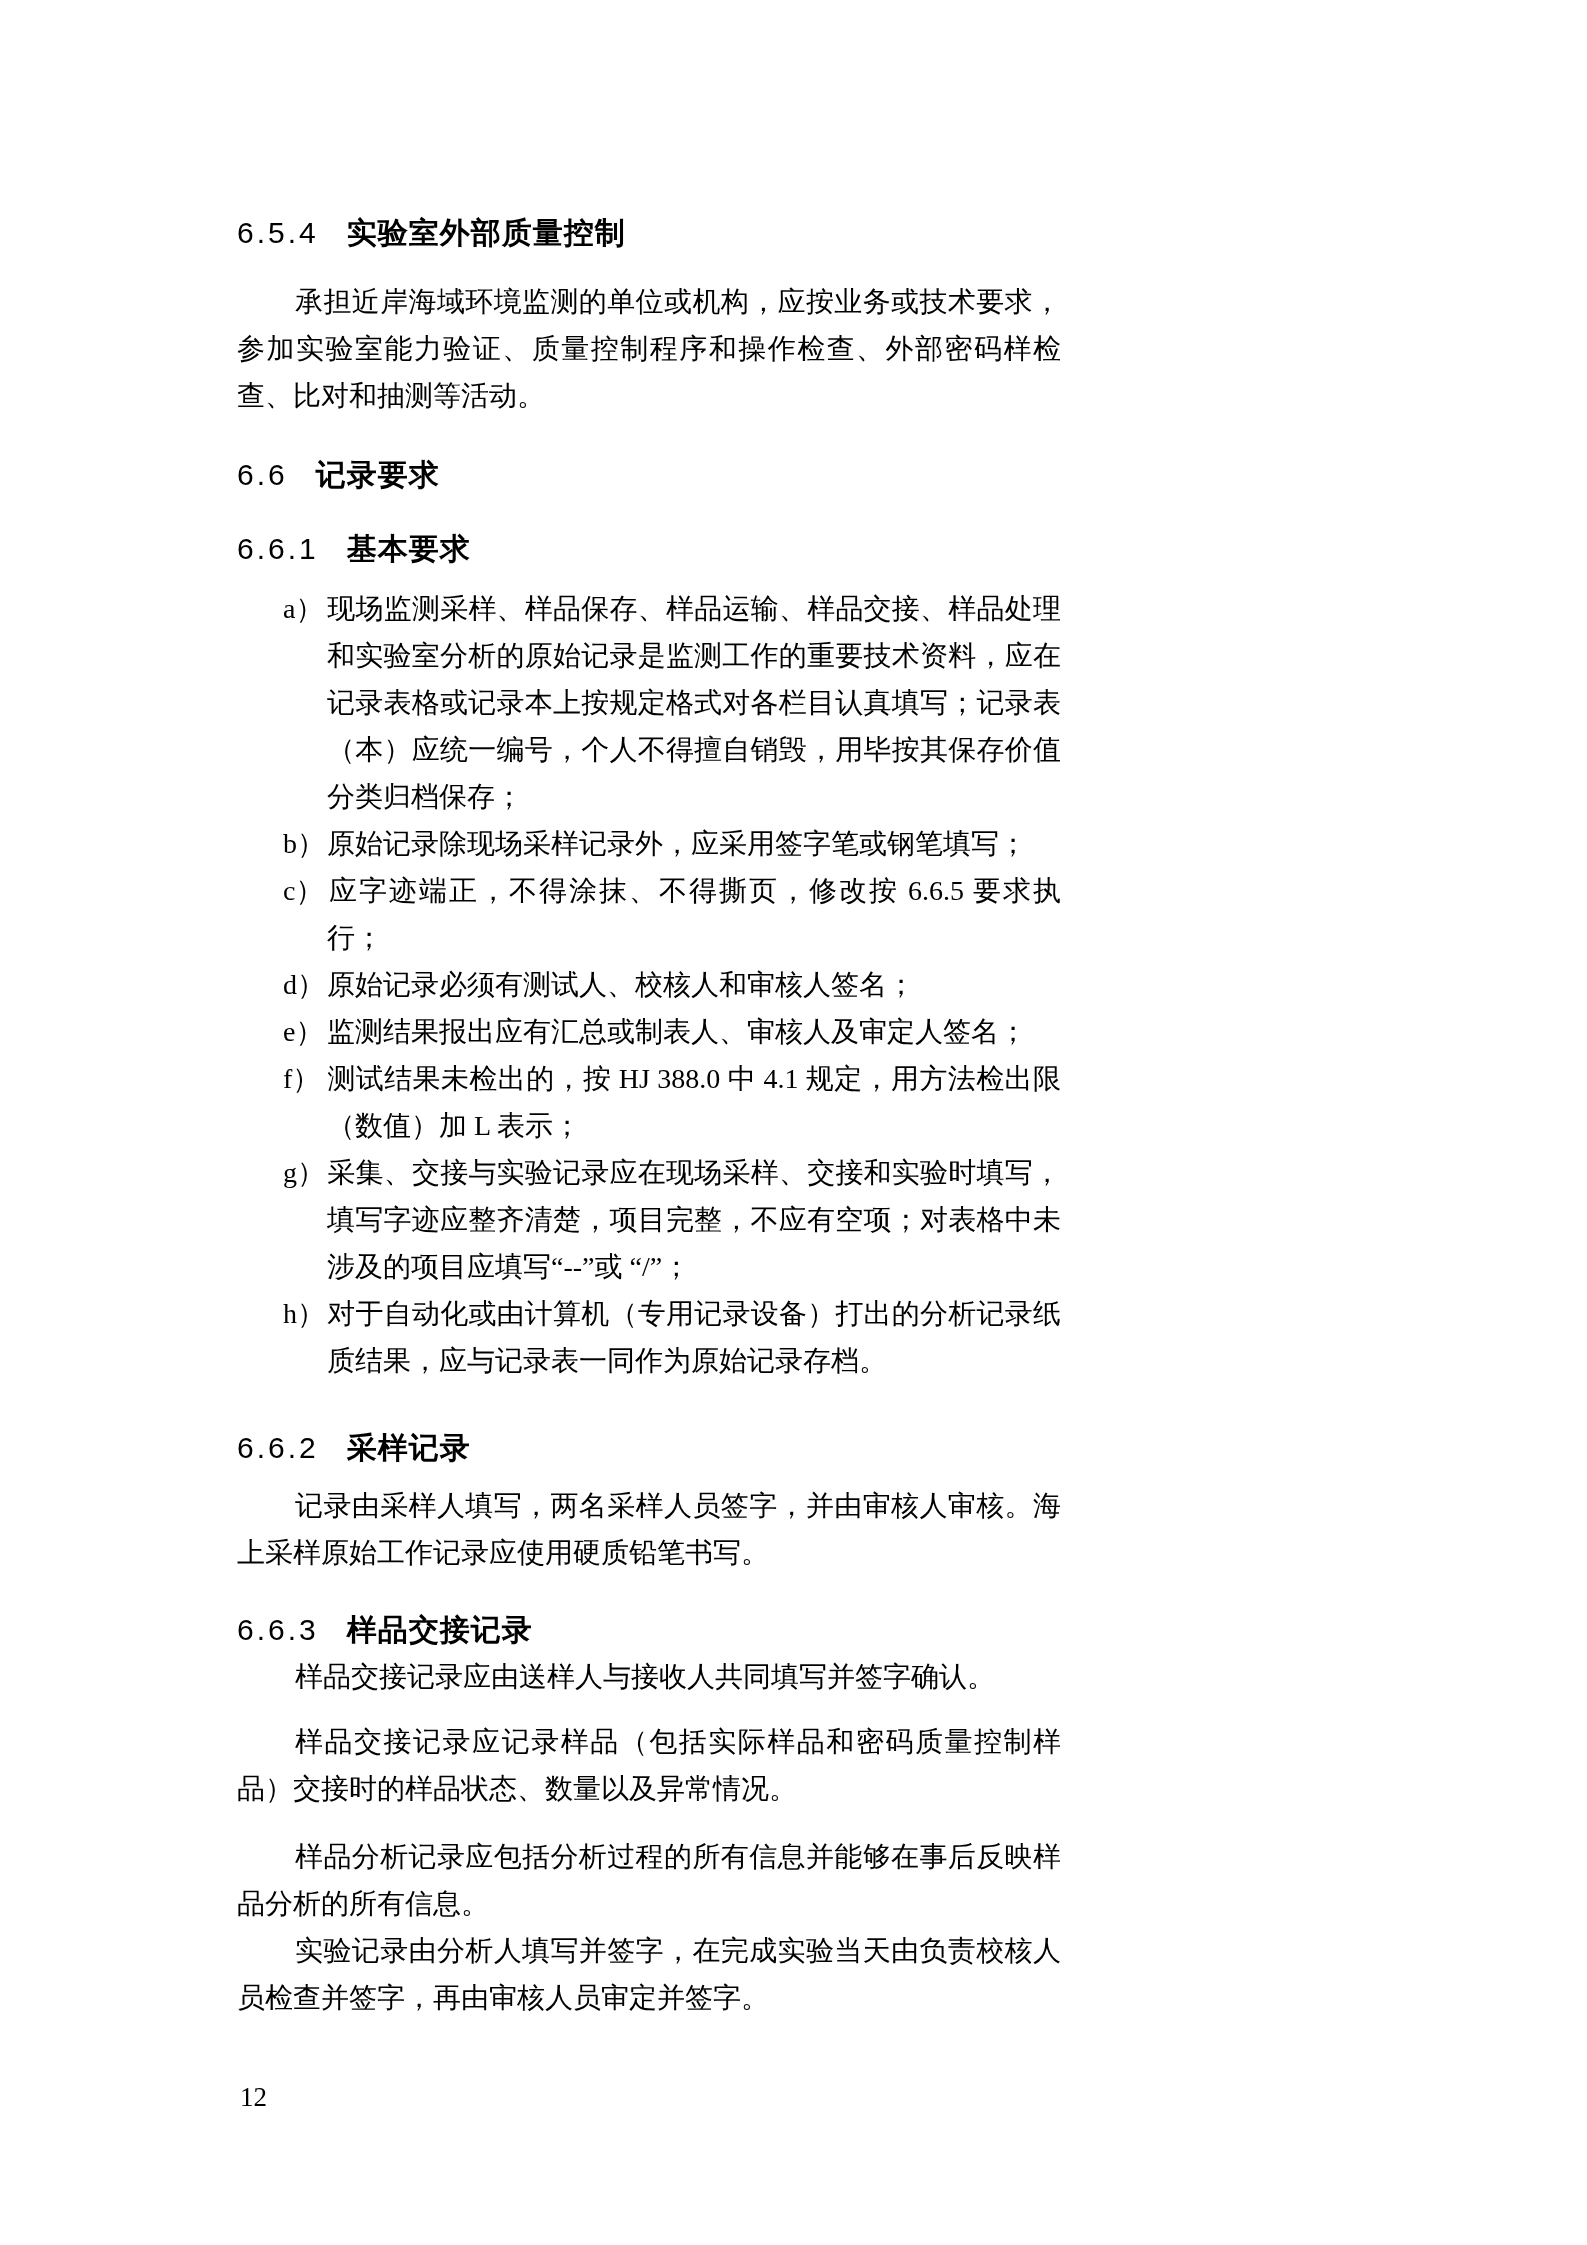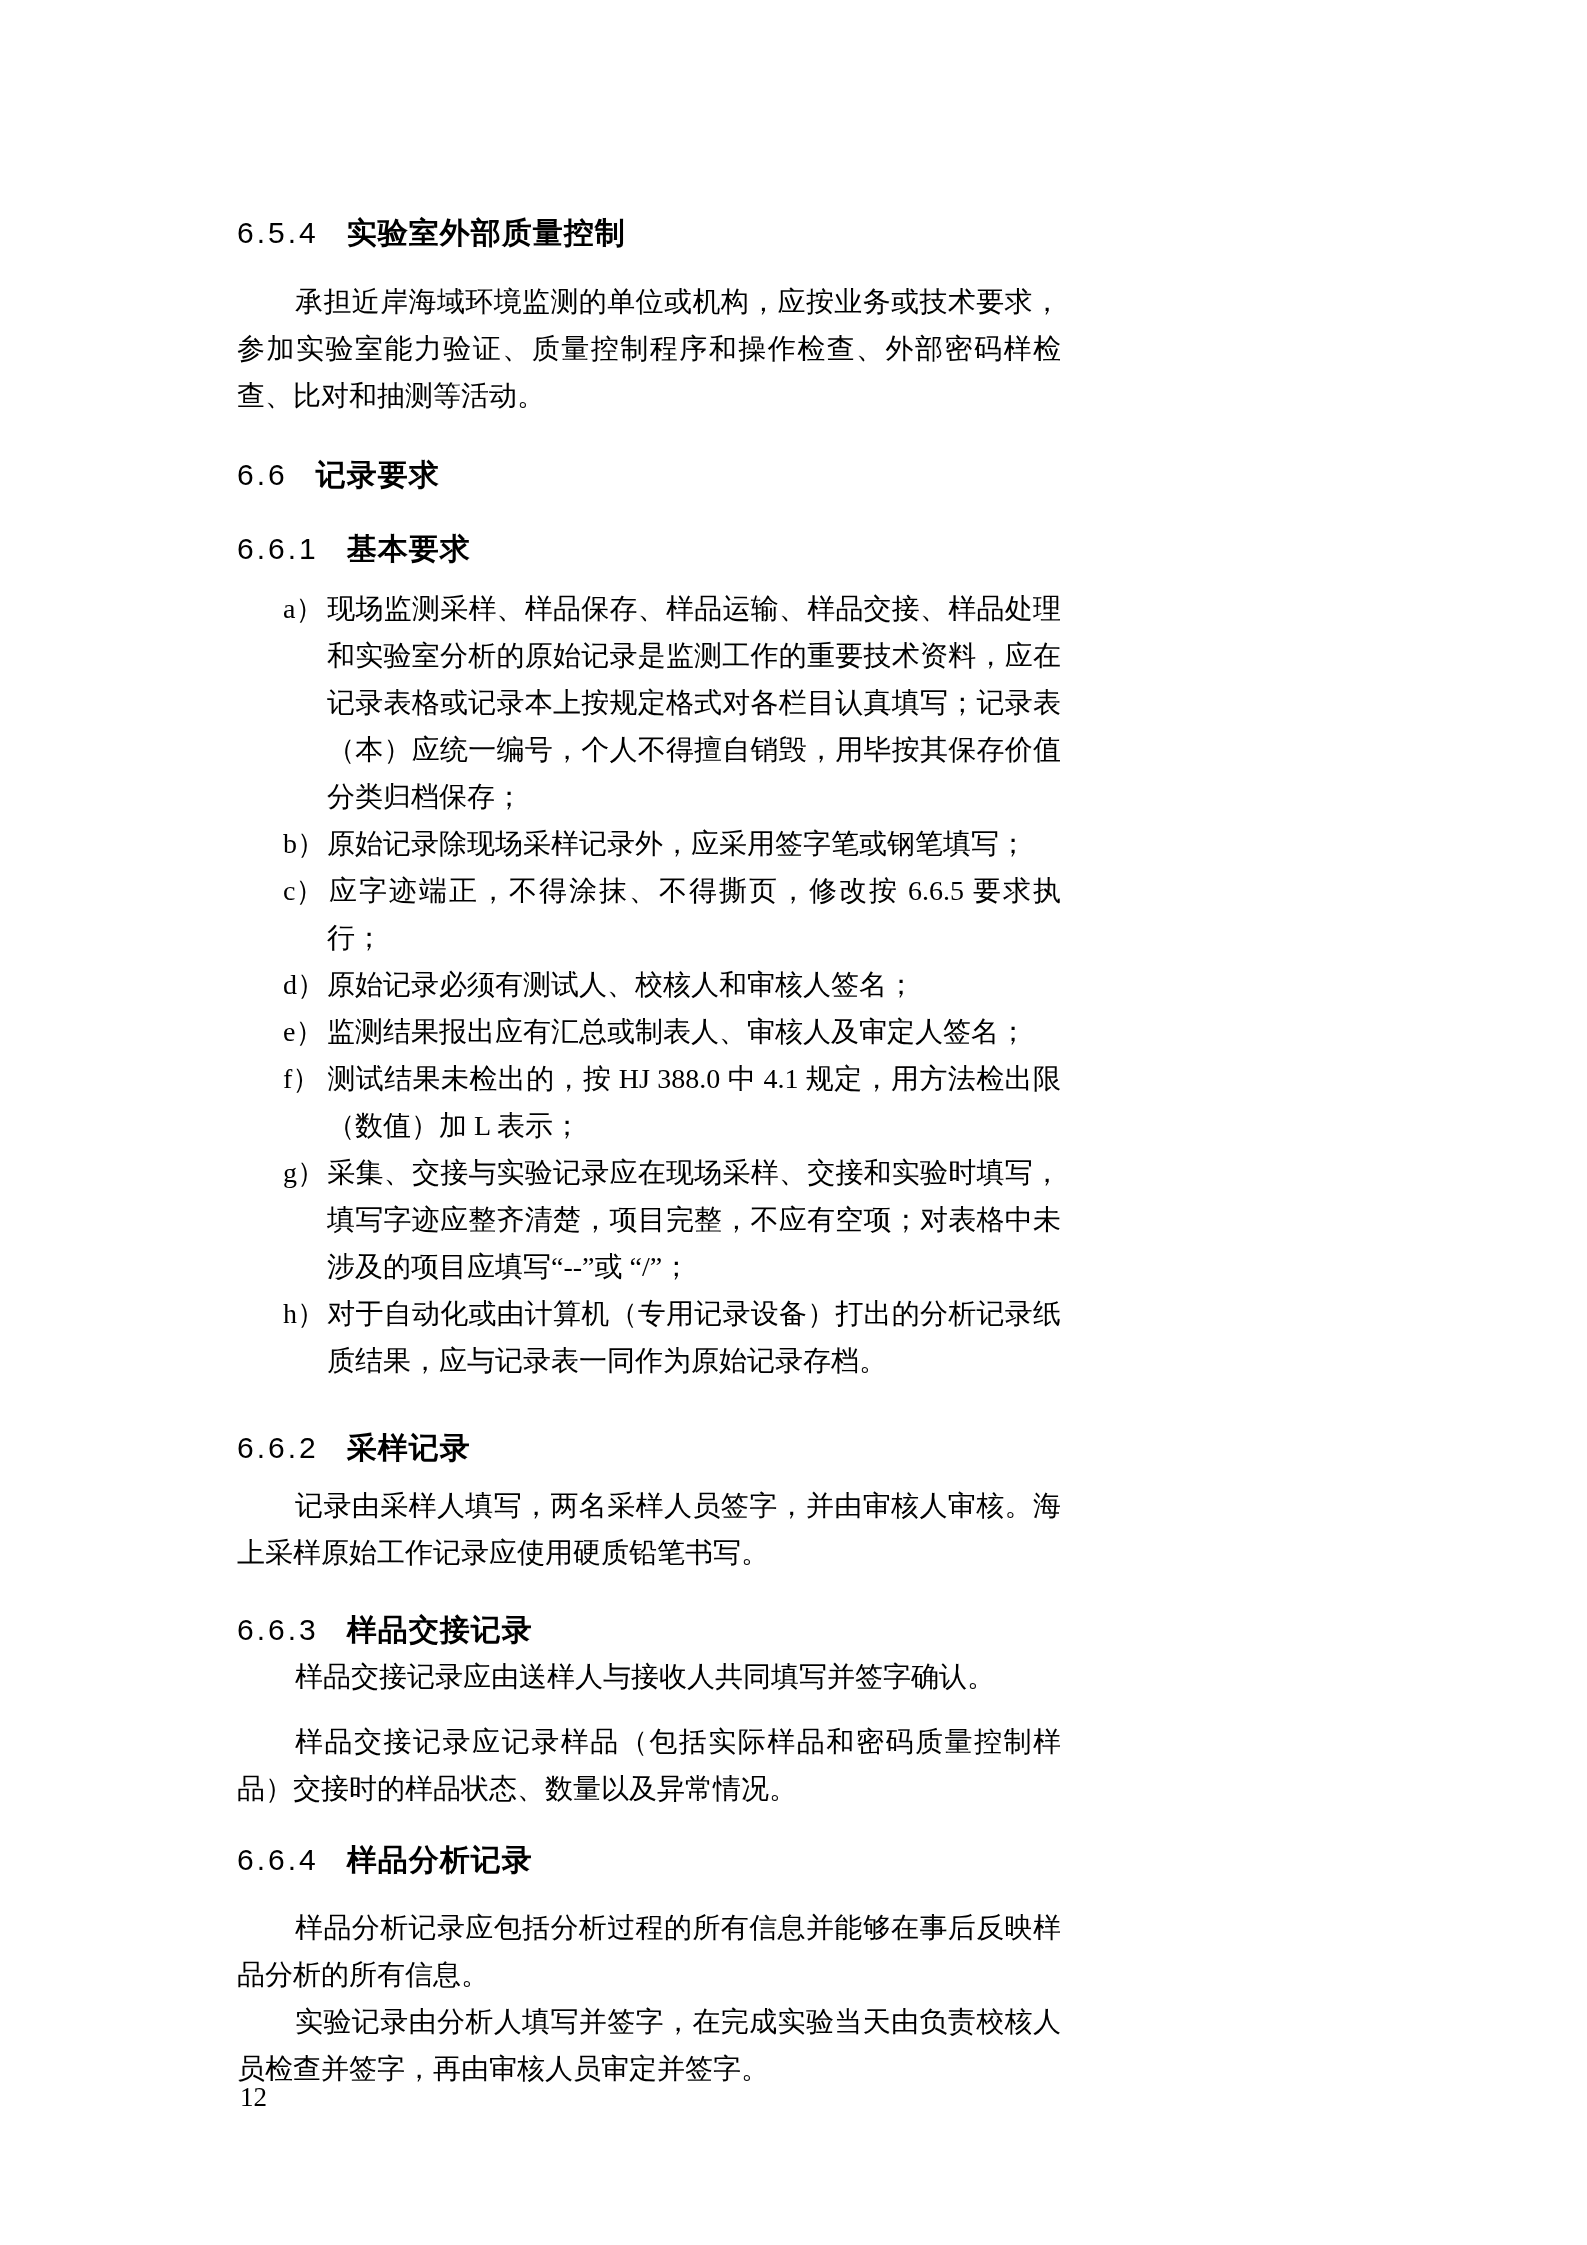--- a/index.html
+++ b/index.html
@@ -115,21 +115,20 @@
 
     <h3 class="heading m-h662"><span class="h-num">6.6.2</span><span class="h-title">采样记录</span></h3>
 
     <p class="para m-p662a">记录由采样人填写，两名采样人员签字，并由审核人审核。海上采样原始工作记录应使用硬质铅笔书写。</p>
 
     <h3 class="heading m-h663"><span class="h-num">6.6.3</span><span class="h-title">样品交接记录</span></h3>
 
     <p class="para">样品交接记录应由送样人与接收人共同填写并签字确认。</p>
     <p class="para m-p663a">样品交接记录应记录样品（包括实际样品和密码质量控制样品）交接时的样品状态、数量以及异常情况。</p>
 
-    <h3 class="heading m-h664"><span class="h-num">6.6.4</span><span class="h-title">样品分析记录</span></h3>
 
     <p class="para m-p664a">样品分析记录应包括分析过程的所有信息并能够在事后反映样品分析的所有信息。</p>
     <p class="para">实验记录由分析人填写并签字，在完成实验当天由负责校核人员检查并签字，再由审核人员审定并签字。</p>
 
   </div>
 
   <div class="page-footer">12</div>
 </div>
 
 </body></html>

